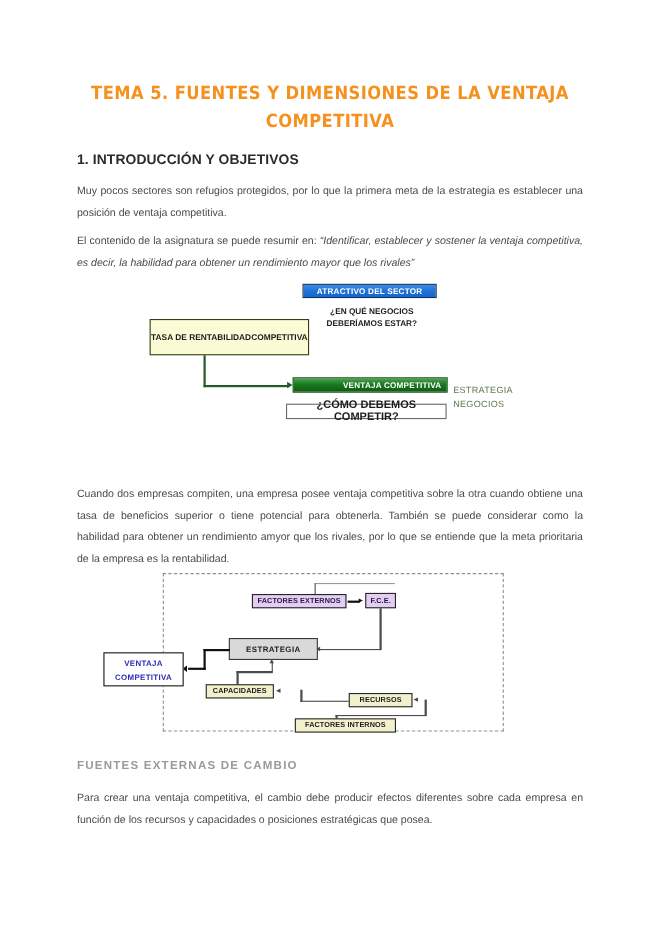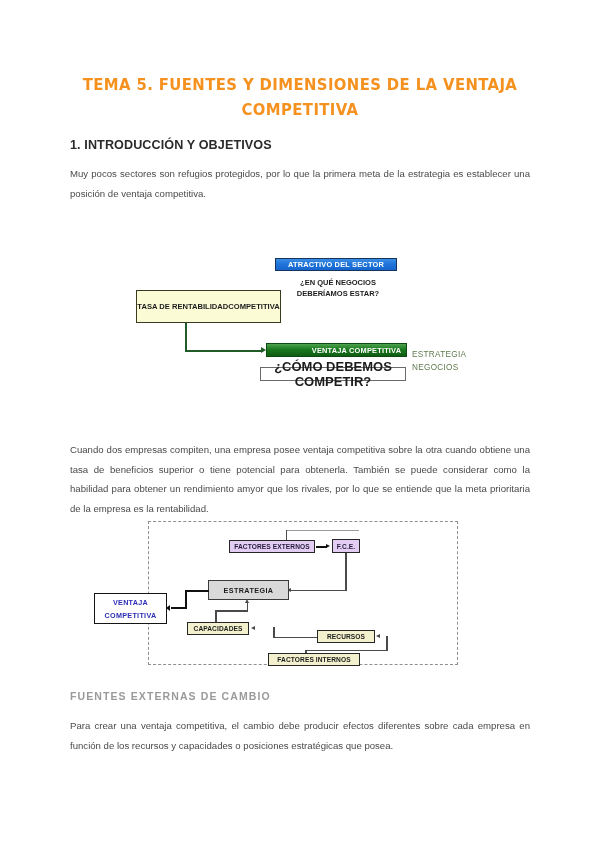--- a/index.html
+++ b/index.html
@@ -84,21 +84,21 @@
     background:linear-gradient(180deg,#4fa24f 0%,#1a7a1f 45%,#0f5c12 100%);
     border:1px solid #0d4a10;
     color:#ffffff;
     font-size:7.4px;
     letter-spacing:0.2px;
   }
   .b-white{
     background:#ffffff;
     border:1px solid #6a6a6a;
     color:#1c1c1c;
-    font-size:13px;
+    font-size:10px;
   }
   .plain-txt{
     position:absolute;
     text-align:center;
     font-size:7.5px;
     font-weight:bold;
     line-height:11px;
     color:#1c1c1c;
   }
   .estr-txt{
@@ -183,20 +183,21 @@
 <body>
 
 <div class="page">
 
   <div class="doc-title">TEMA 5. FUENTES Y DIMENSIONES DE LA VENTAJA COMPETITIVA</div>
 
   <div class="h2" style="top:138px;">1. INTRODUCCIÓN Y OBJETIVOS</div>
 
   <div class="para" style="top:164px;">Muy pocos sectores son refugios protegidos, por lo que la primera meta de la estrategia es establecer una posición de ventaja competitiva.</div>
 
+  <div class="para" style="top:210px;"><span>El contenido de la asignatura se puede resumir en: </span><i>“Identificar, establecer y sostener la ventaja competitiva, es decir, la habilidad para obtener un rendimiento mayor que los rivales”</i></div>
 
   <div class="dia1">
 
     <div class="box b-blue" style="left:205px;top:3px;width:122px;height:13px;">ATRACTIVO DEL SECTOR</div>
 
     <div class="plain-txt" style="left:198px;top:22px;width:140px;">
       <span>¿EN QUÉ NEGOCIOS</span><br>
       <span>DEBERÍAMOS ESTAR?</span>
     </div>
 

